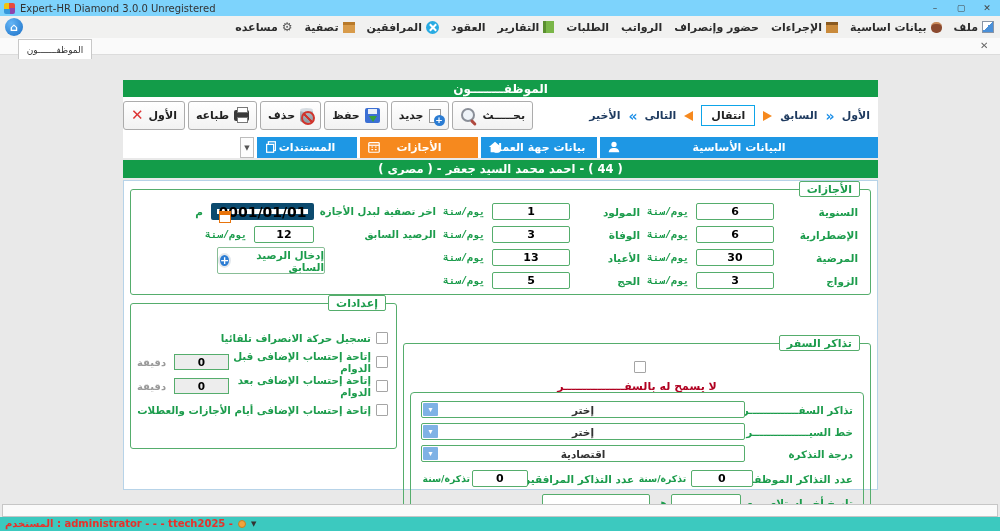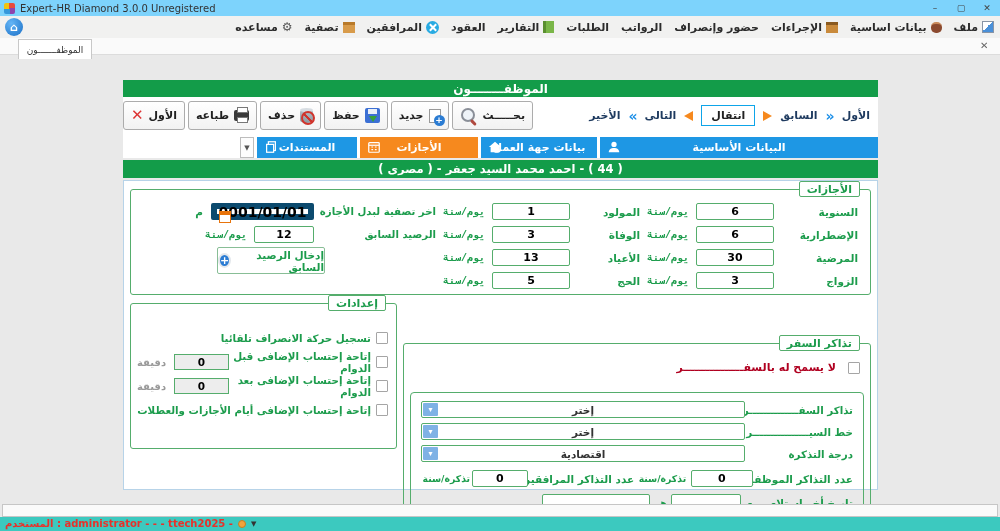--- a/index.html
+++ b/index.html
@@ -111,21 +111,21 @@
   .fs-set { left:6px; top:122px; width:267px; height:146px; padding-top:26px; }
   .set-row { display:flex; direction:rtl; align-items:center; margin:0 8px 8px 6px; height:16px; }
   .chk { width:12px; height:12px; border:1px solid #A5A5A5; background:#fff; border-radius:1px; margin-left:5px; flex:none; }
   .set-lbl { font-size:10.3px; font-weight:bold; color:#1C9C4C; }
   .w146 { width:146px; }
   .gbox { width:56px; height:16px; background:#EDEDED; border:1px solid #55AD6C; font-weight:bold; font-size:10.5px; color:#000;
     display:flex; align-items:center; justify-content:center; }
   .min-lbl { font-size:10px; color:#9a9a9a; font-weight:bold; margin-right:8px; }
 
   .fs-tix { left:279px; top:122px; width:468px; height:182px;margin-top:40px; }
-  .no-travel { display:flex; direction:rtl; align-items:center; gap:7px; margin:17px 10px 0; }
+  .no-travel { display:flex; direction:rtl; align-items:center; gap:7px; margin:17px 10px 0;flex-direction:column; }
   .red-lbl { color:#B00020; font-weight:bold; font-size:11px; }
   .tix-inner { position:absolute; left:6px; top:48px; width:454px; height:126px; border:1px solid #55AD6C; border-radius:4px; padding:8px 10px; }
   .combo-row { display:flex; direction:rtl; align-items:center; height:17px; margin-bottom:5px; }
   .combo-lbl { width:108px; font-size:10.3px; }
   .combo { flex:1; position:relative; border:1px solid #55AD6C; height:17px; background:#fff; border-radius:2px;
     display:flex; align-items:center; justify-content:center; font-size:10.5px; font-weight:bold; color:#333; }
   .dd { position:absolute; left:1px; top:1px; bottom:1px; width:15px; background:#7FB2E5; color:#fff; font-size:8px;
     display:flex; align-items:center; justify-content:center; border-radius:1px; }
   .cnt-row { display:flex; direction:rtl; align-items:center; height:17px; margin:8px 0 7px; }
   .cl1 { width:100px; } .cl2 { width:106px; }

